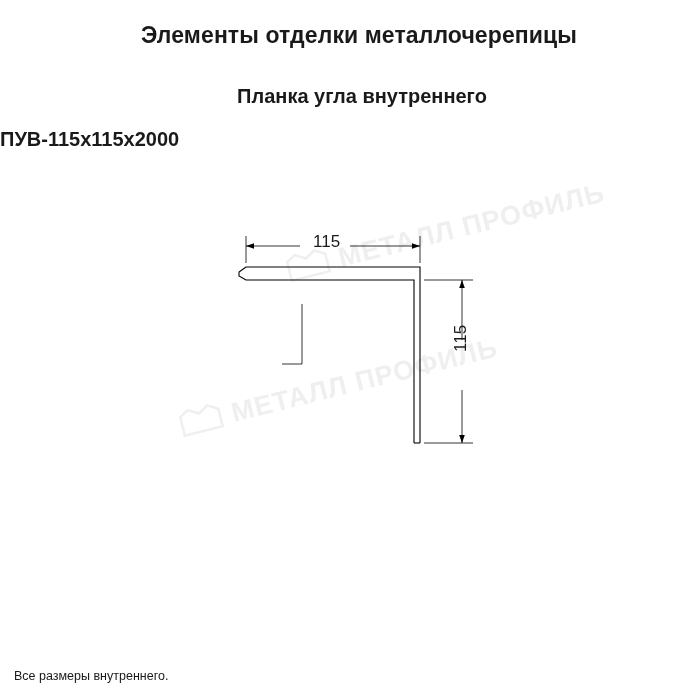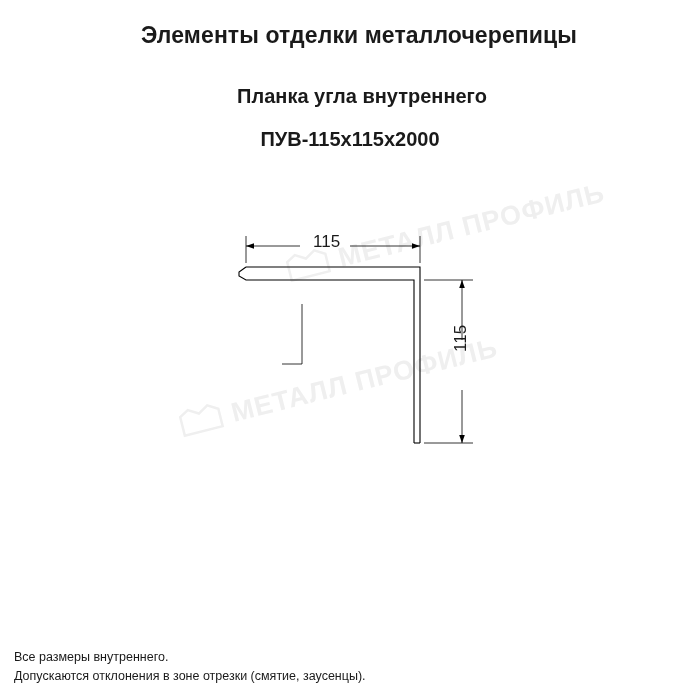--- a/index.html
+++ b/index.html
@@ -41,21 +41,20 @@
     text-align: center;
     font-size: 20px;
     font-weight: bold;
     margin-left: 12px;
   }
   .subtitle2 {
     position: absolute;
     top: 128px;
     left: 0;
     width: 700px;
-    text-align: center;
     font-size: 20px;
     font-weight: bold;
   }
 
   
   .watermark {
     position: absolute;
     color: #efefef;
     font-size: 27px;
     font-weight: bold;
@@ -181,16 +180,15 @@
       </g>
     </svg>
   </div>
 
   <div class="dim-115-top">115</div>
   <div class="dim-115-right">115</div>
 
 
   <div class="footer">
     <div>Все размеры внутреннего.</div>
-    <div>Допускаются отклонения в зоне отрезки (смятие, заусенцы).</div>
   </div>
 
 </div>
 
 </body></html>

